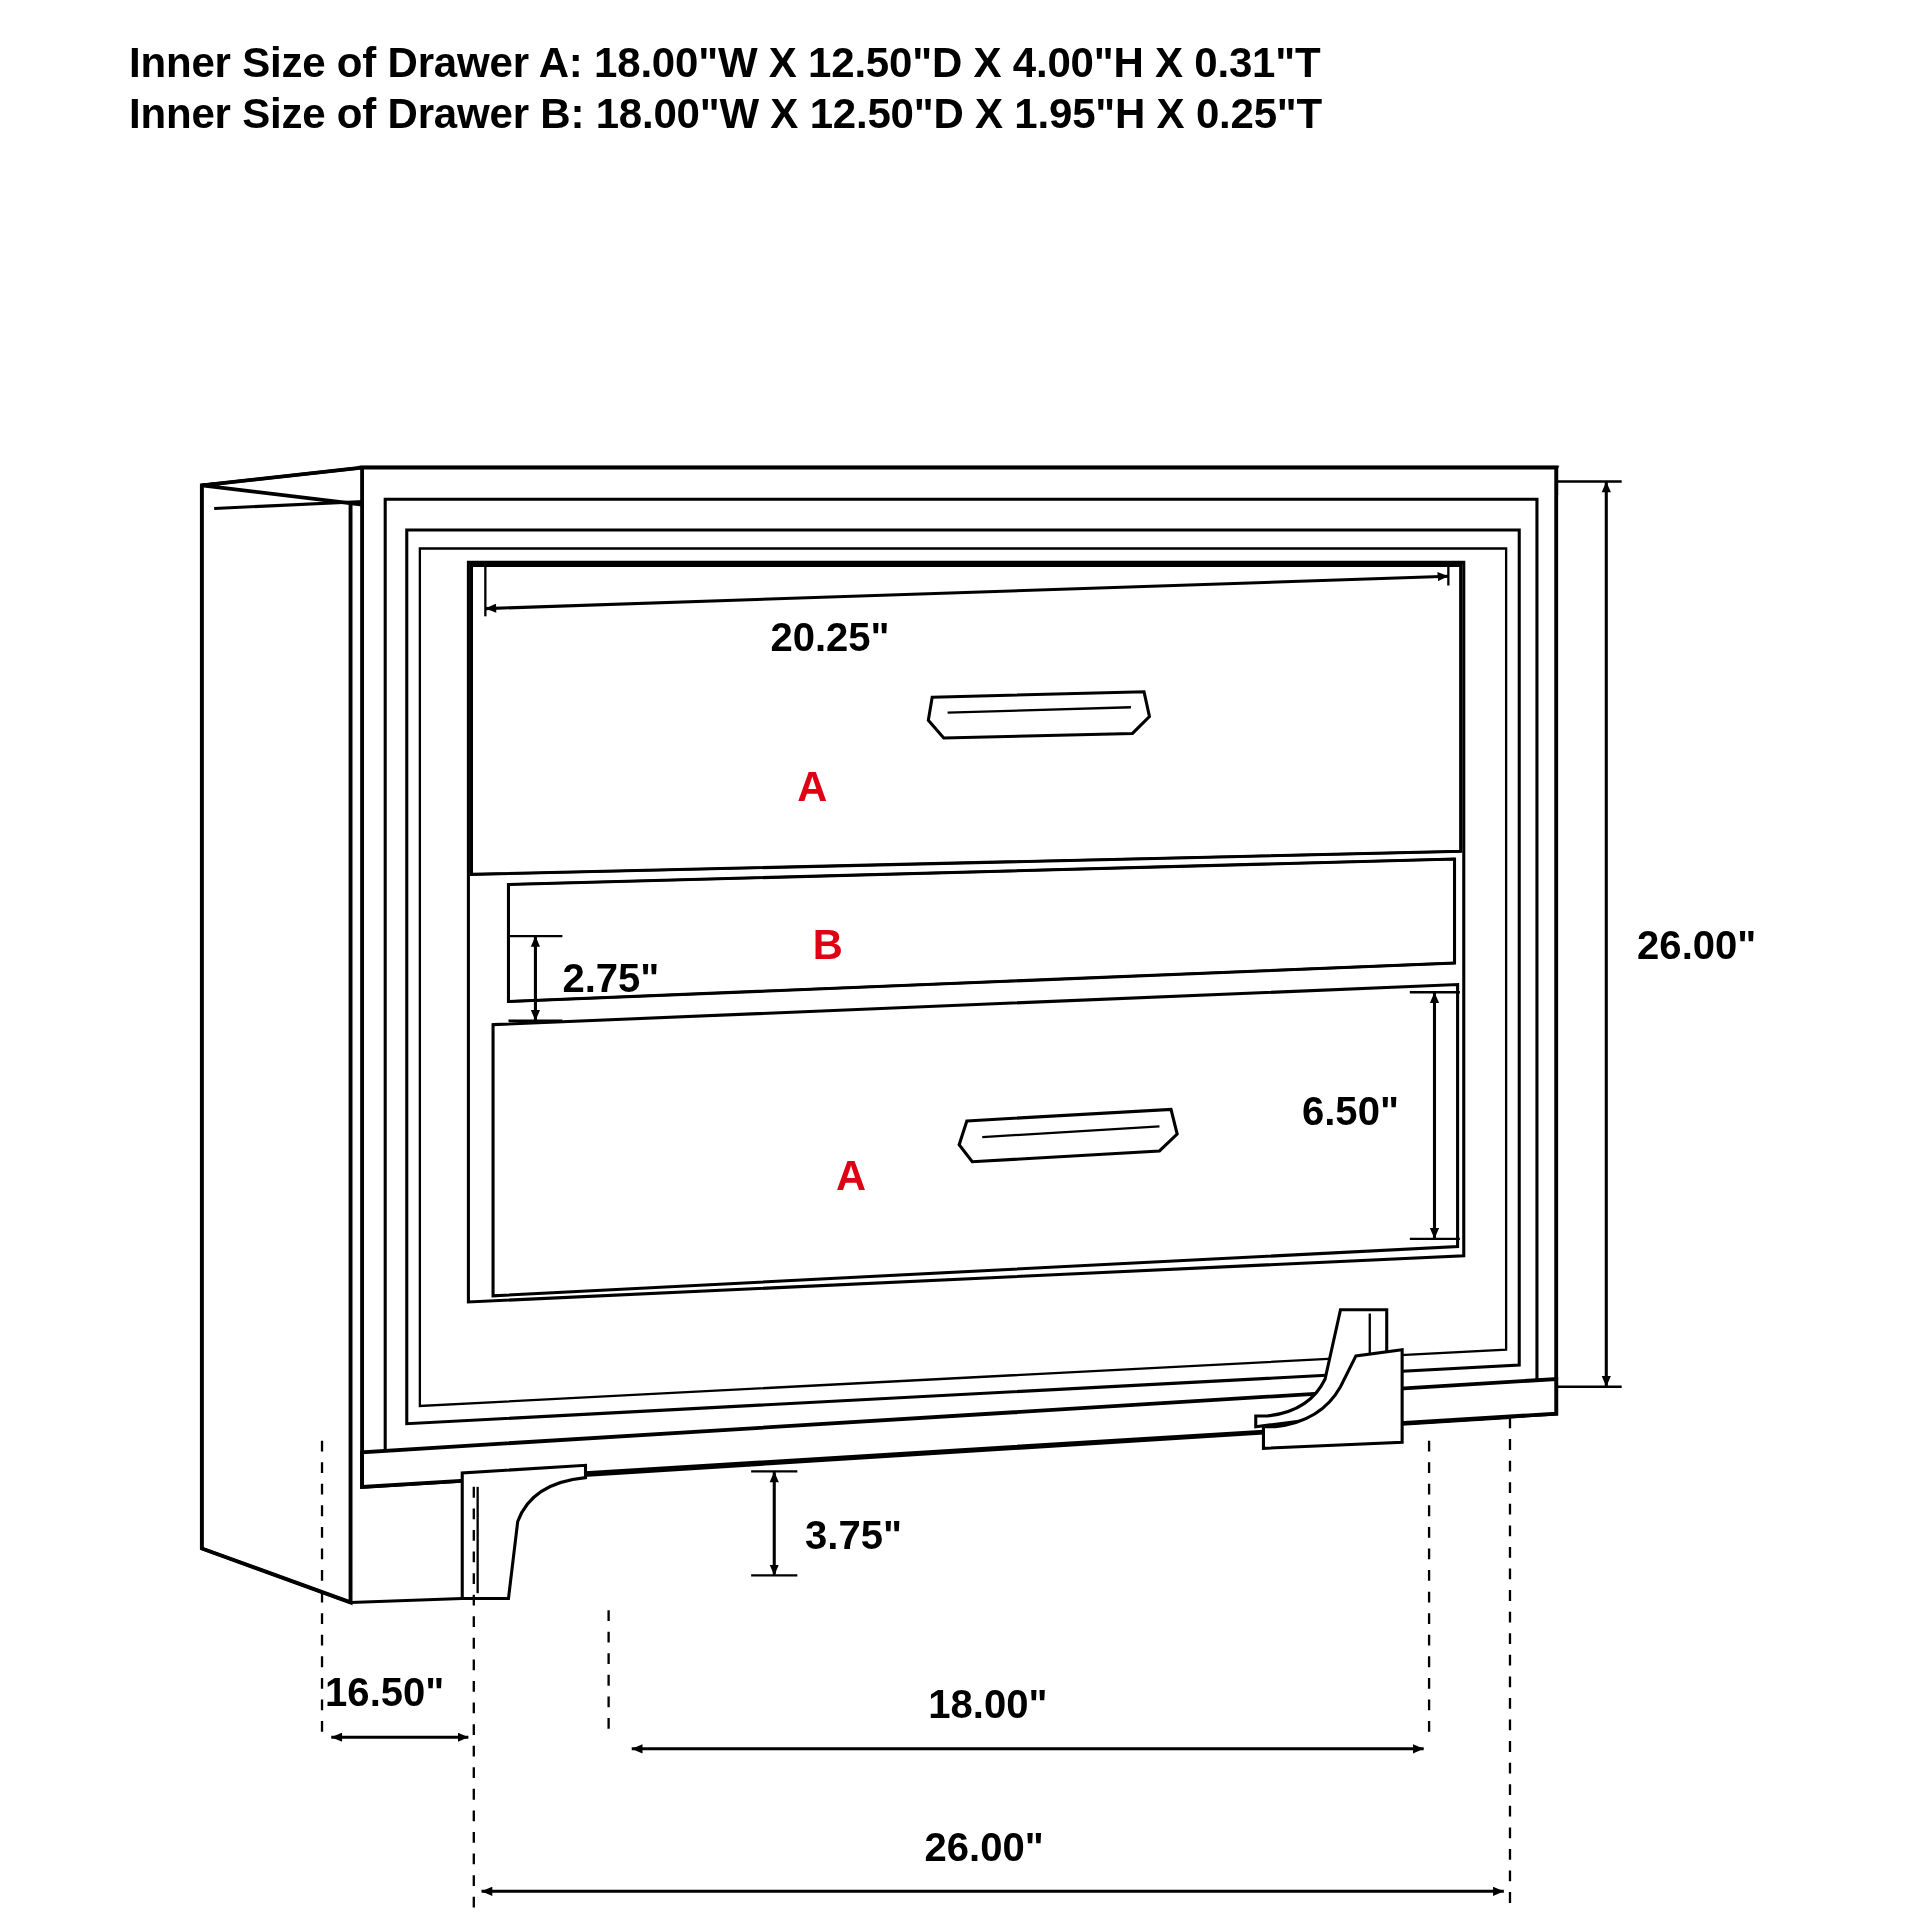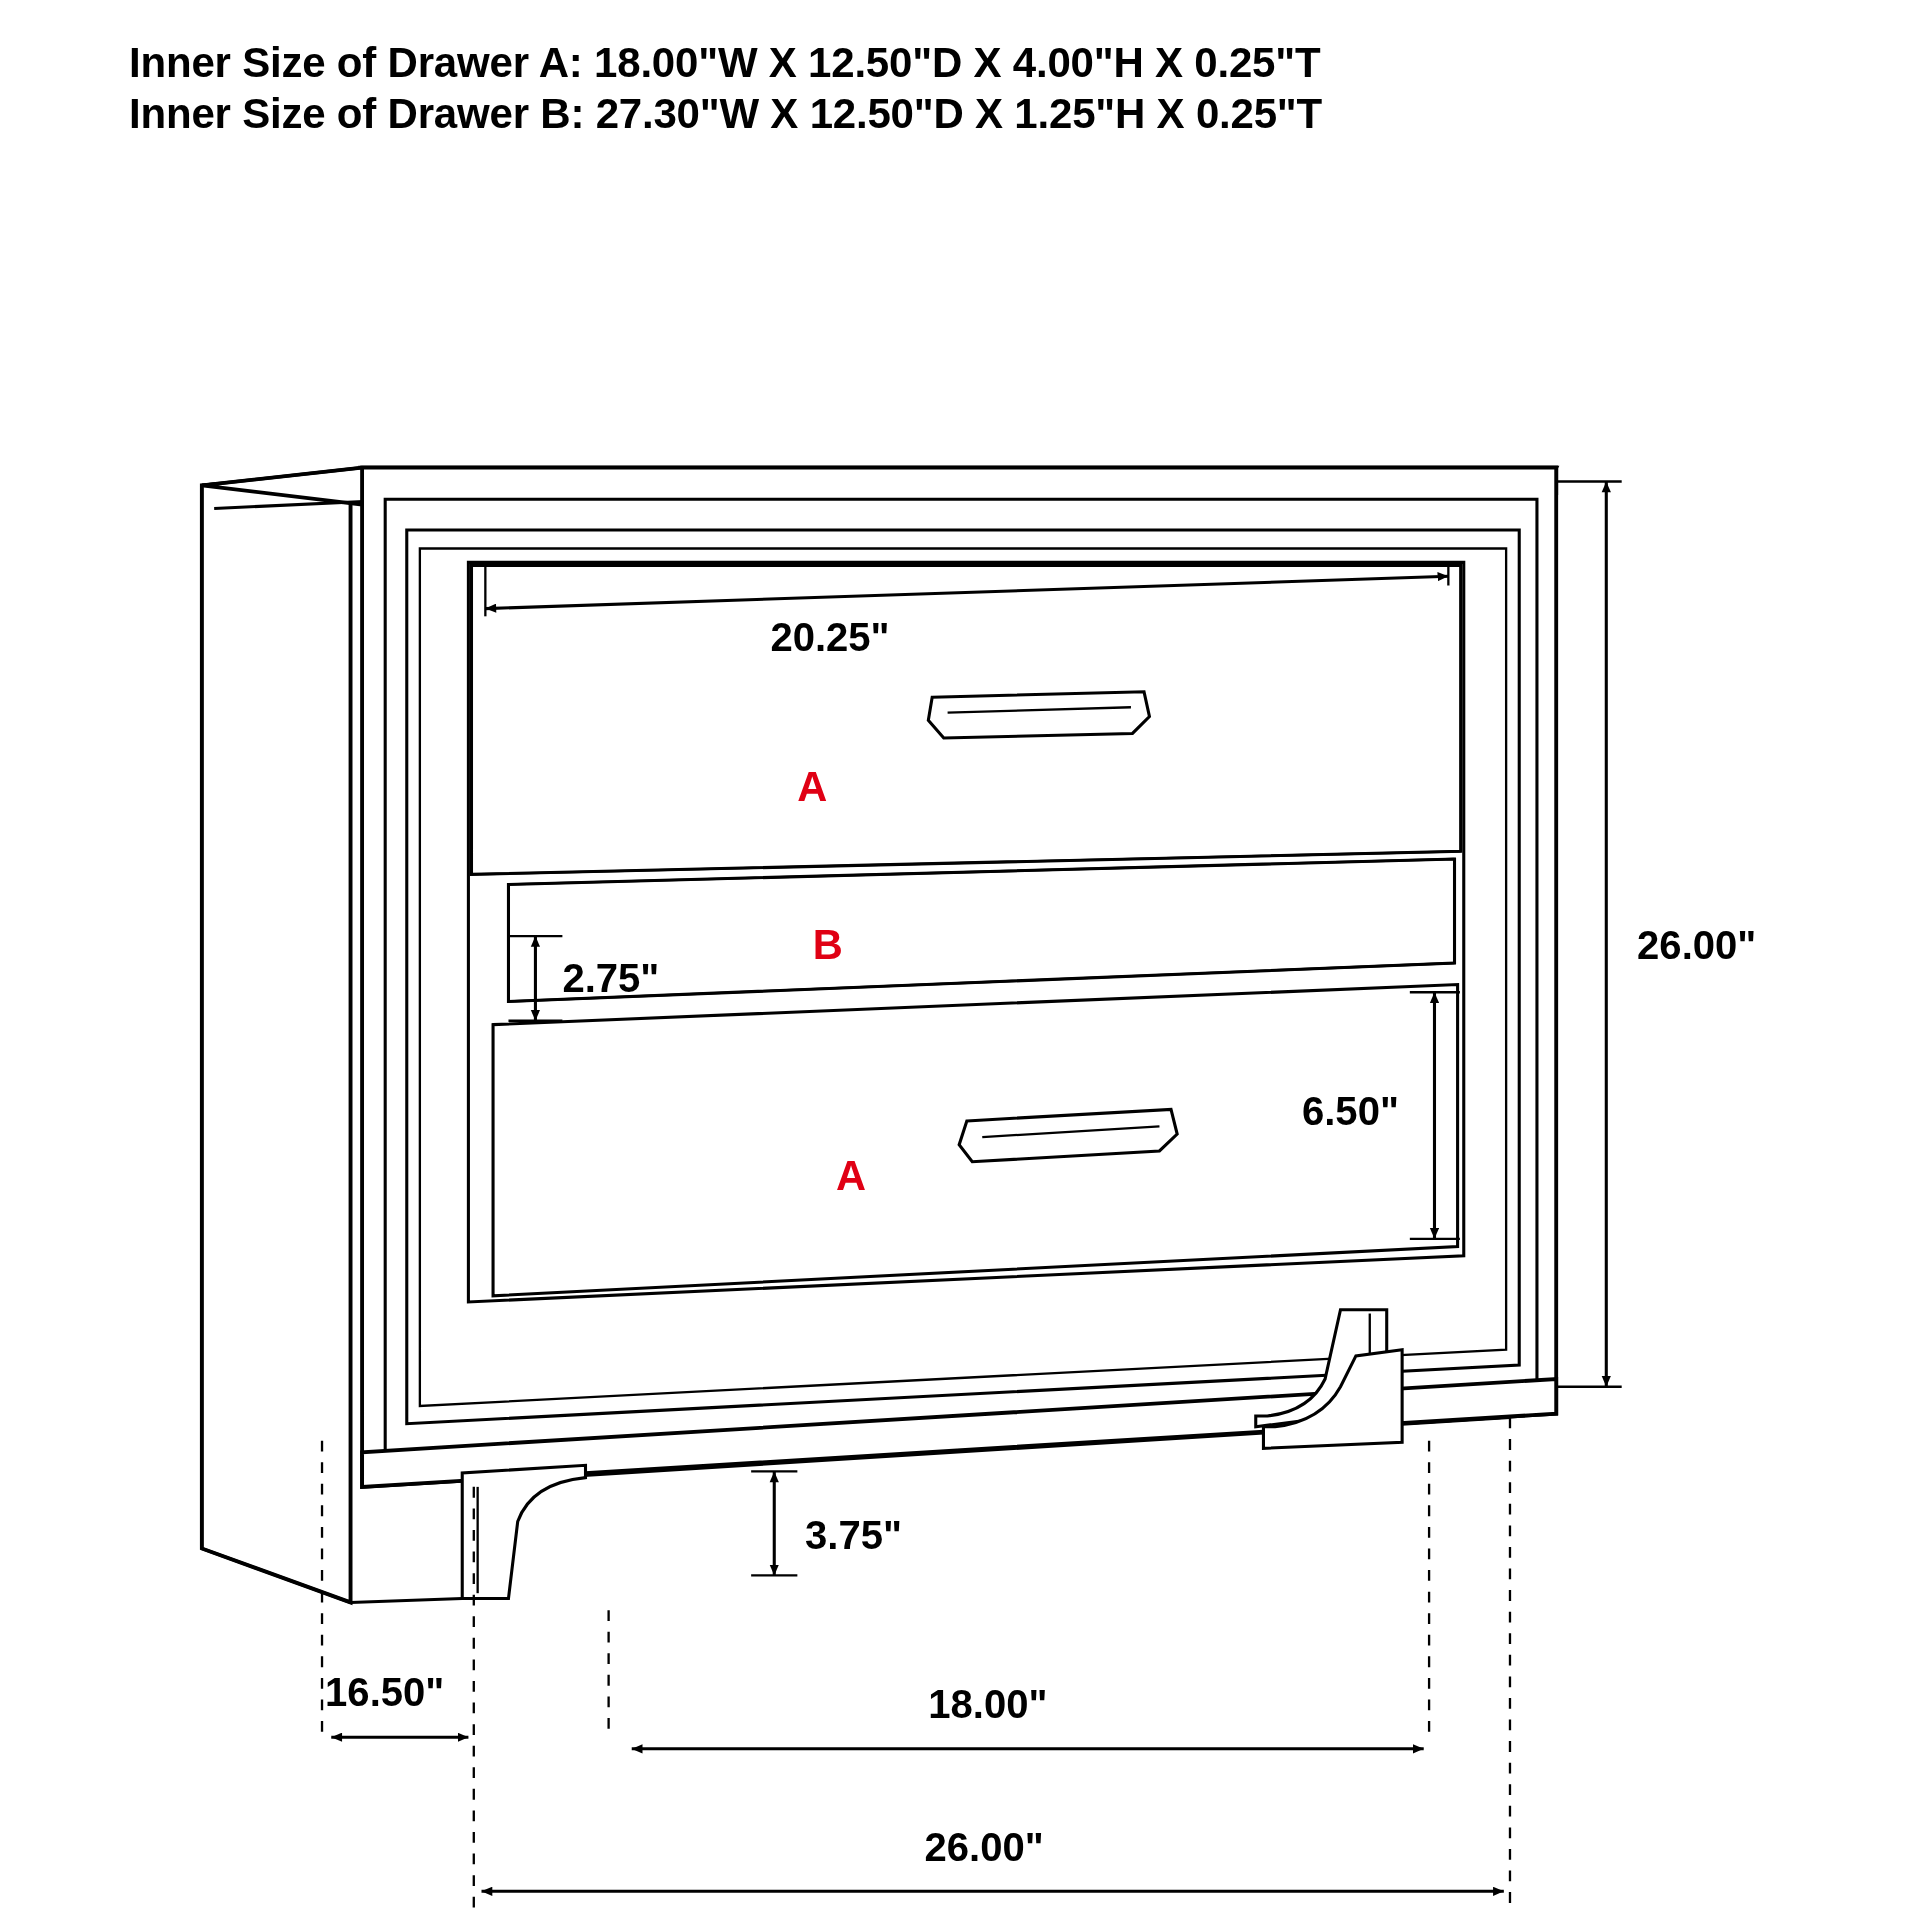--- a/index.html
+++ b/index.html
@@ -66,22 +66,22 @@
     stroke-dasharray: 14 14;
   }
   .fillwhite { fill: #ffffff; }
 </style>
 </head>
 <body>
 
 <div id="page">
 
   <div class="spec-block">
-    <div class="spec-line">Inner Size of Drawer A: 18.00"W X 12.50"D X 4.00"H X 0.25"T</div>
-    <div class="spec-line">Inner Size of Drawer B: 27.30"W X 12.50"D X 1.25"H X 0.25"T</div>
+    <div class="spec-line">Inner Size of Drawer A: 18.00"W X 12.50"D X 4.00"H X 0.31"T</div>
+    <div class="spec-line">Inner Size of Drawer B: 18.00"W X 12.50"D X 1.95"H X 0.25"T</div>
   </div>
 
   <svg class="drawing" viewBox="0 0 2500 2500">
 
     <defs>
       <marker id="arrow" markerWidth="18" markerHeight="18" refX="14" refY="6" orient="auto" markerUnits="userSpaceOnUse">
         <path d="M0,0 L14,6 L0,12 z" fill="#000000"></path>
       </marker>
       <marker id="arrowStart" markerWidth="18" markerHeight="18" refX="0" refY="6" orient="auto" markerUnits="userSpaceOnUse">
         <path d="M14,0 L0,6 L14,12 z" fill="#000000"></path>

